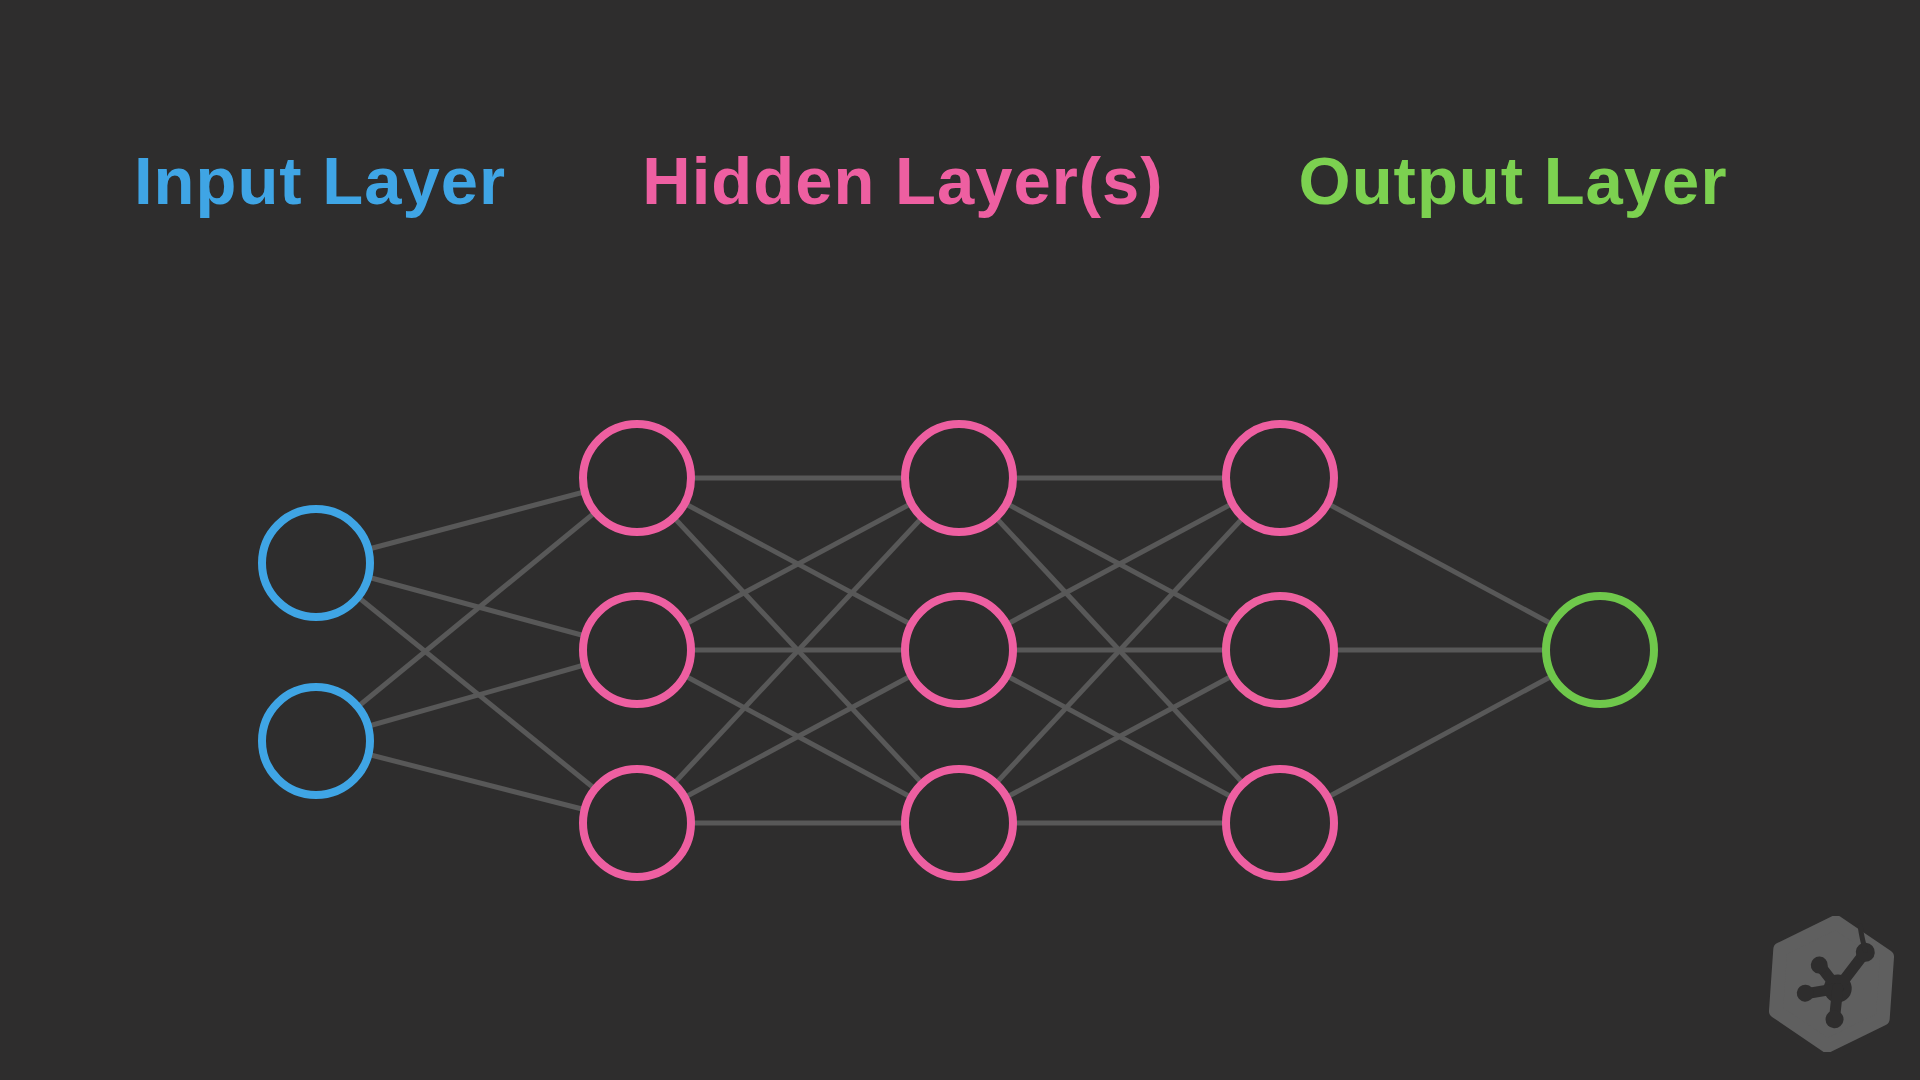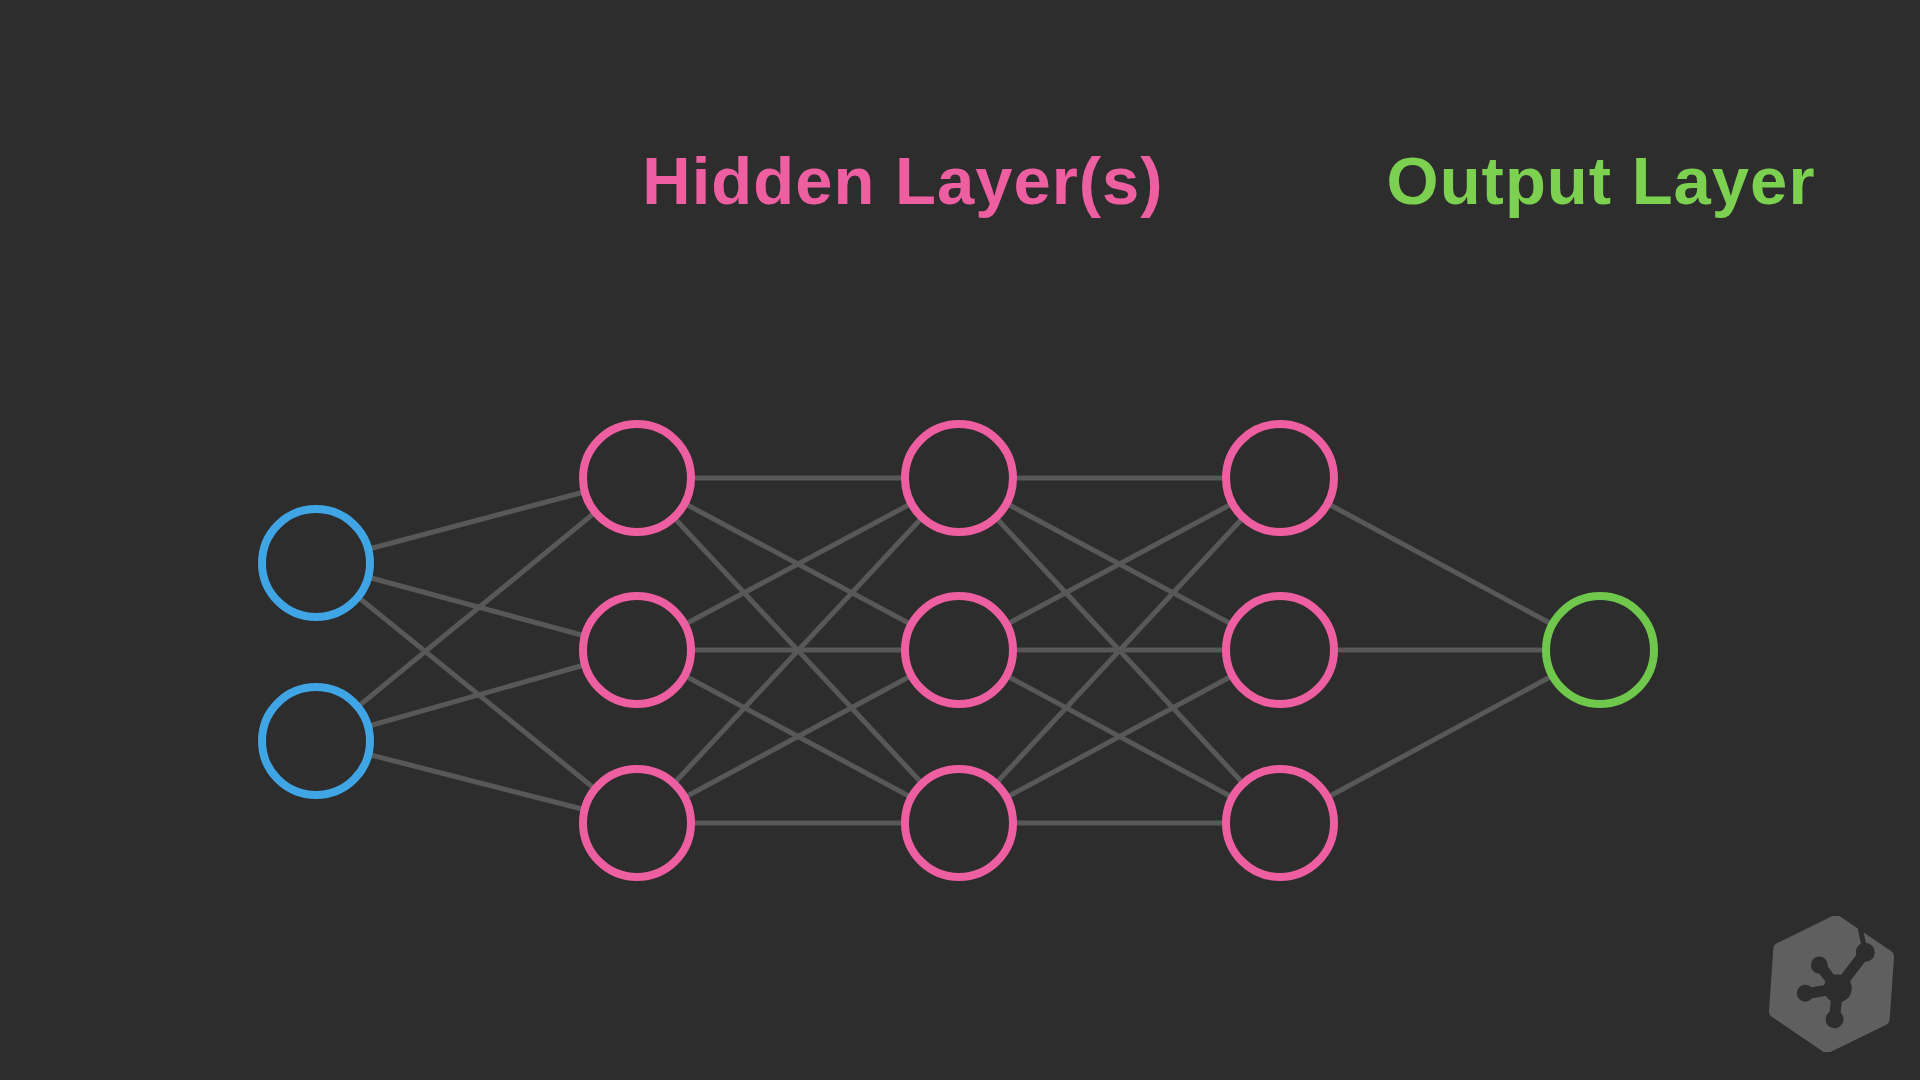--- a/index.html
+++ b/index.html
@@ -76,22 +76,23 @@
         <circle cx="959" cy="478" r="54" fill="#2e2d2d" stroke="#ee5fa1" stroke-width="8"></circle>
         <circle cx="959" cy="650" r="54" fill="#2e2d2d" stroke="#ee5fa1" stroke-width="8"></circle>
         <circle cx="959" cy="823" r="54" fill="#2e2d2d" stroke="#ee5fa1" stroke-width="8"></circle>
         <circle cx="1280" cy="478" r="54" fill="#2e2d2d" stroke="#ee5fa1" stroke-width="8"></circle>
         <circle cx="1280" cy="650" r="54" fill="#2e2d2d" stroke="#ee5fa1" stroke-width="8"></circle>
         <circle cx="1280" cy="823" r="54" fill="#2e2d2d" stroke="#ee5fa1" stroke-width="8"></circle>
         <circle cx="1600" cy="650" r="54" fill="#2e2d2d" stroke="#6fc84b" stroke-width="8"></circle>
       </g>
   </svg>
 
+  <div class="layer-label" style="left: 320px; top: 180px; color: rgb(63, 165, 229);">Input Layer</div>
   <div class="layer-label" style="left: 903px; top: 180px; color: rgb(238, 95, 161);">Hidden Layer(s)</div>
-  <div class="layer-label" style="left: 1601px; top: 180px; color: rgb(124, 209, 80);">Output Layer</div>
+  <div class="layer-label" style="left: 1513px; top: 180px; color: rgb(124, 209, 80);">Output Layer</div>
 
   <svg class="logo" xmlns="http://www.w3.org/2000/svg" viewBox="0 0 127 136" width="127" height="136" style="left: 1768px; top: 916px;">
     <g transform="rotate(4 63.5 68)">
 
       <path d="M63.5 6 L117 37 L117 99 L63.5 130 L10 99 L10 37 Z" stroke-width="14" stroke-linejoin="round" fill="#5f5f5f" stroke="#5f5f5f"></path>
 
       <g>
         <circle class="cut" cx="70" cy="72" r="14" fill="#2e2d2d"></circle>
         <line class="cut toe" x1="70" y1="72" x2="93" y2="37" stroke="#2e2d2d" stroke-width="11" stroke-linecap="round"></line>
         <circle class="cut" cx="95" cy="34" r="9.5" fill="#2e2d2d"></circle>

